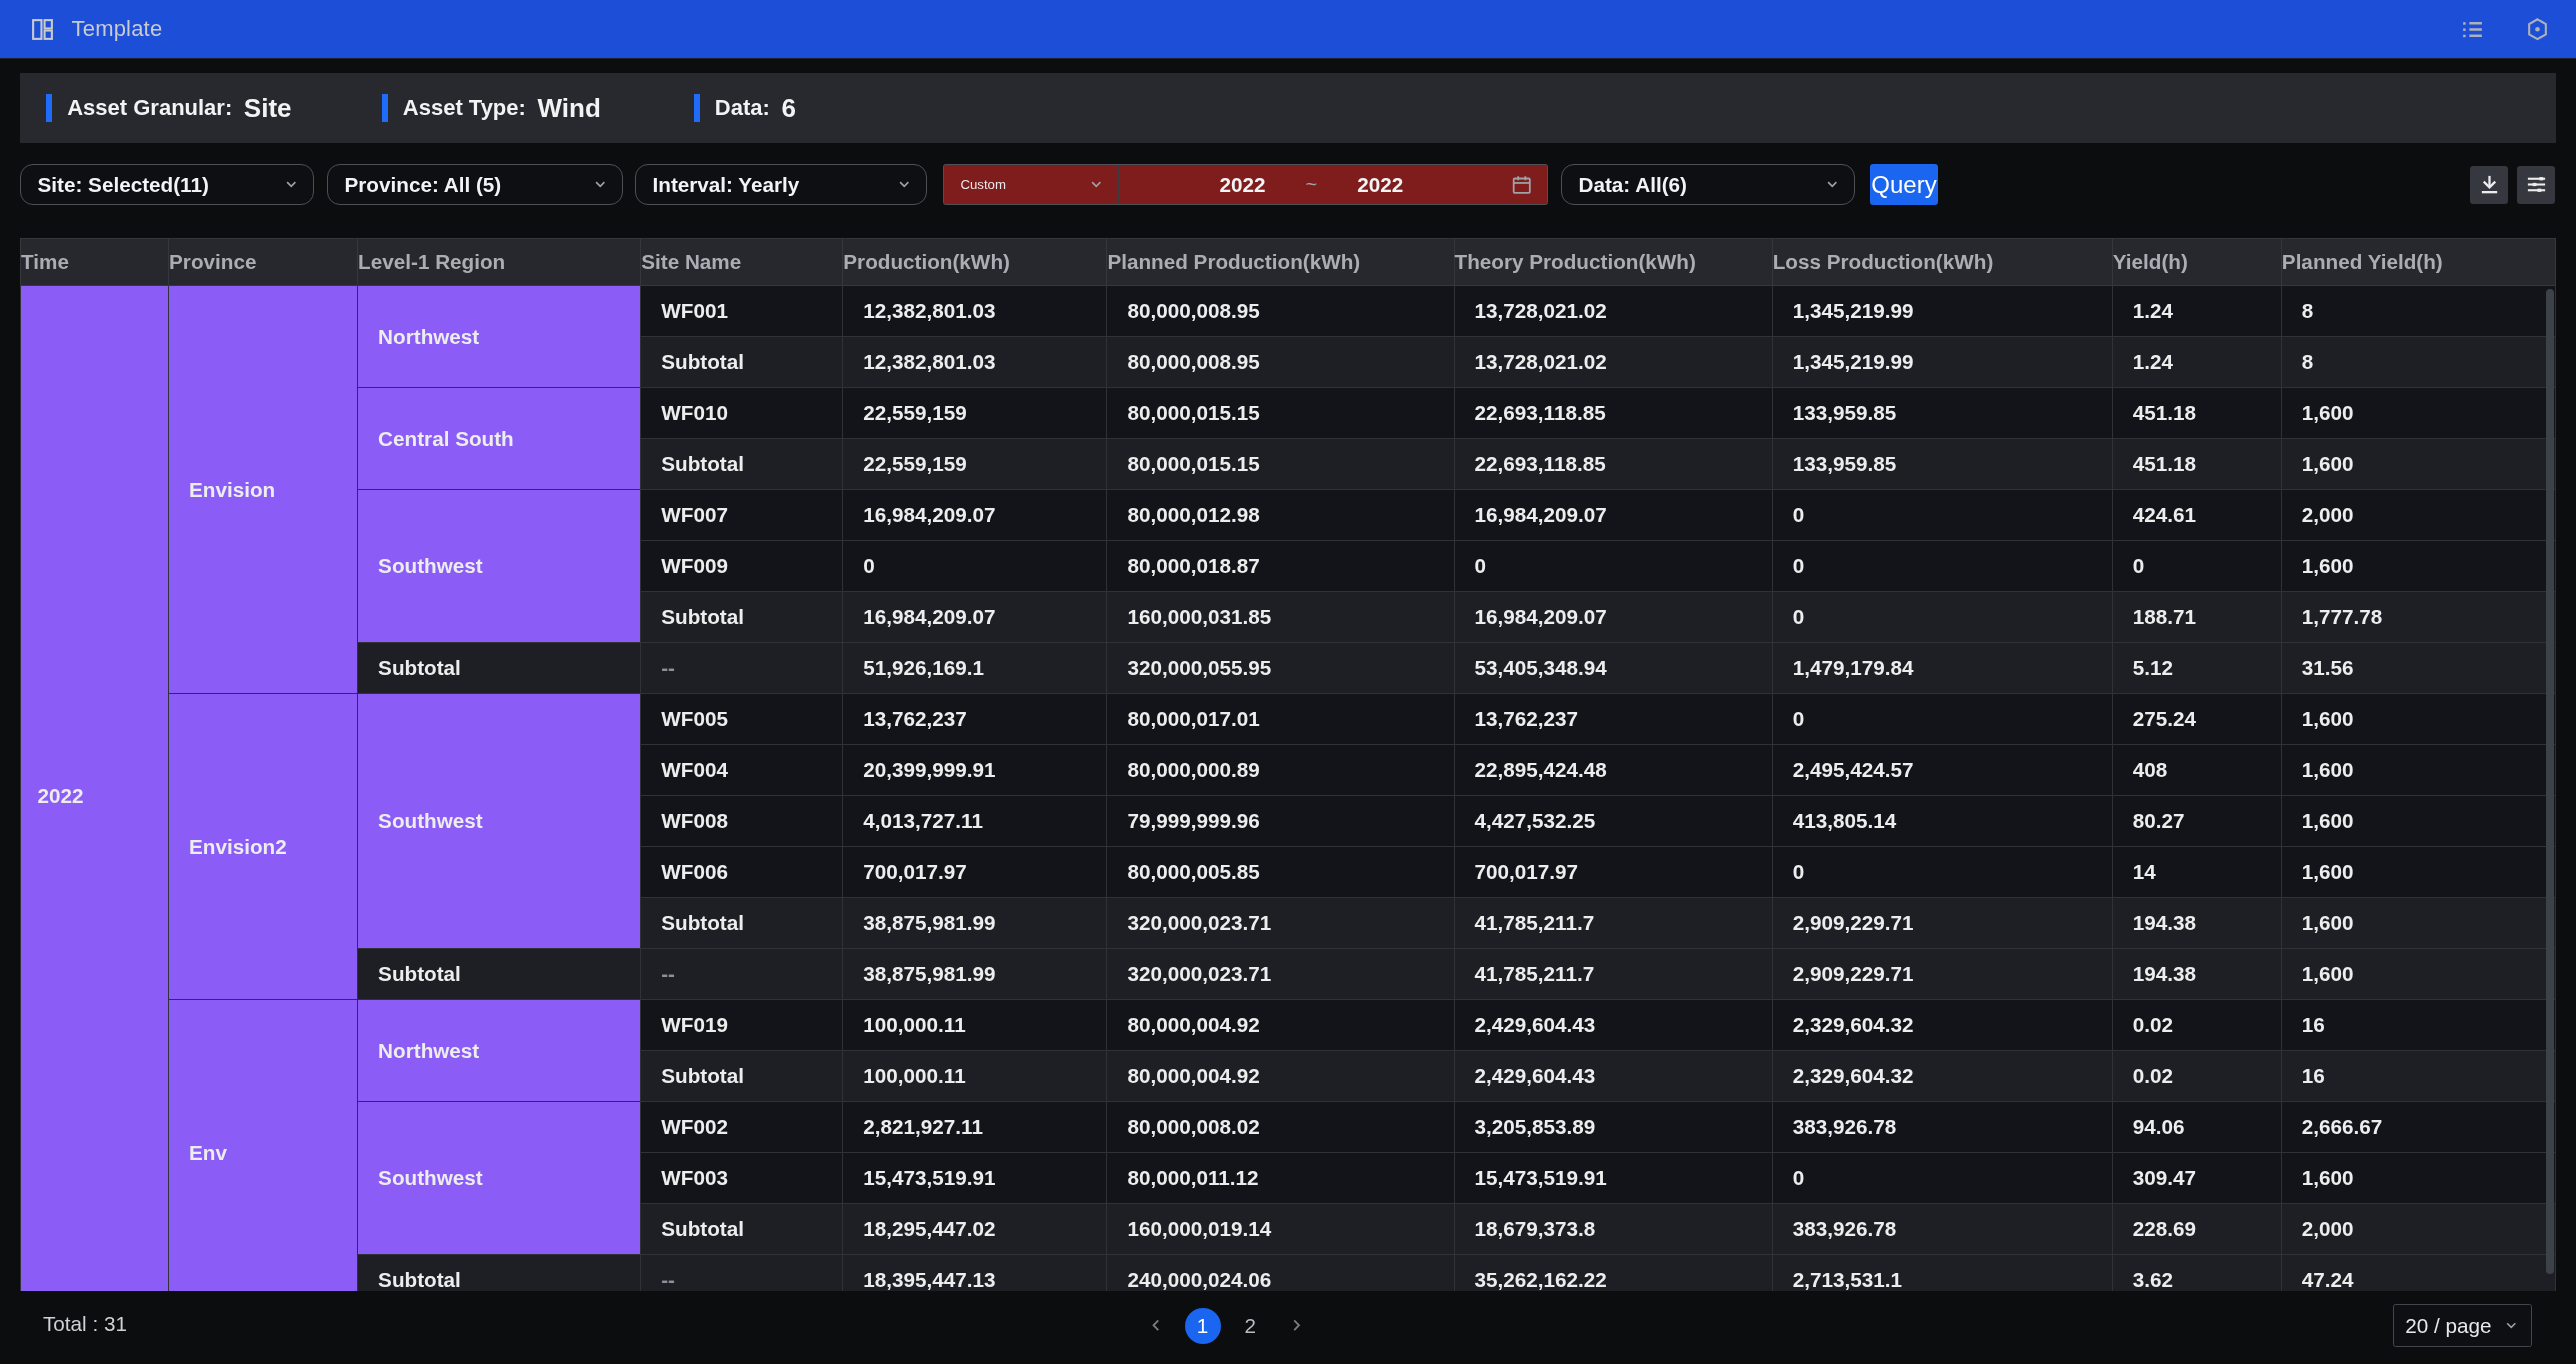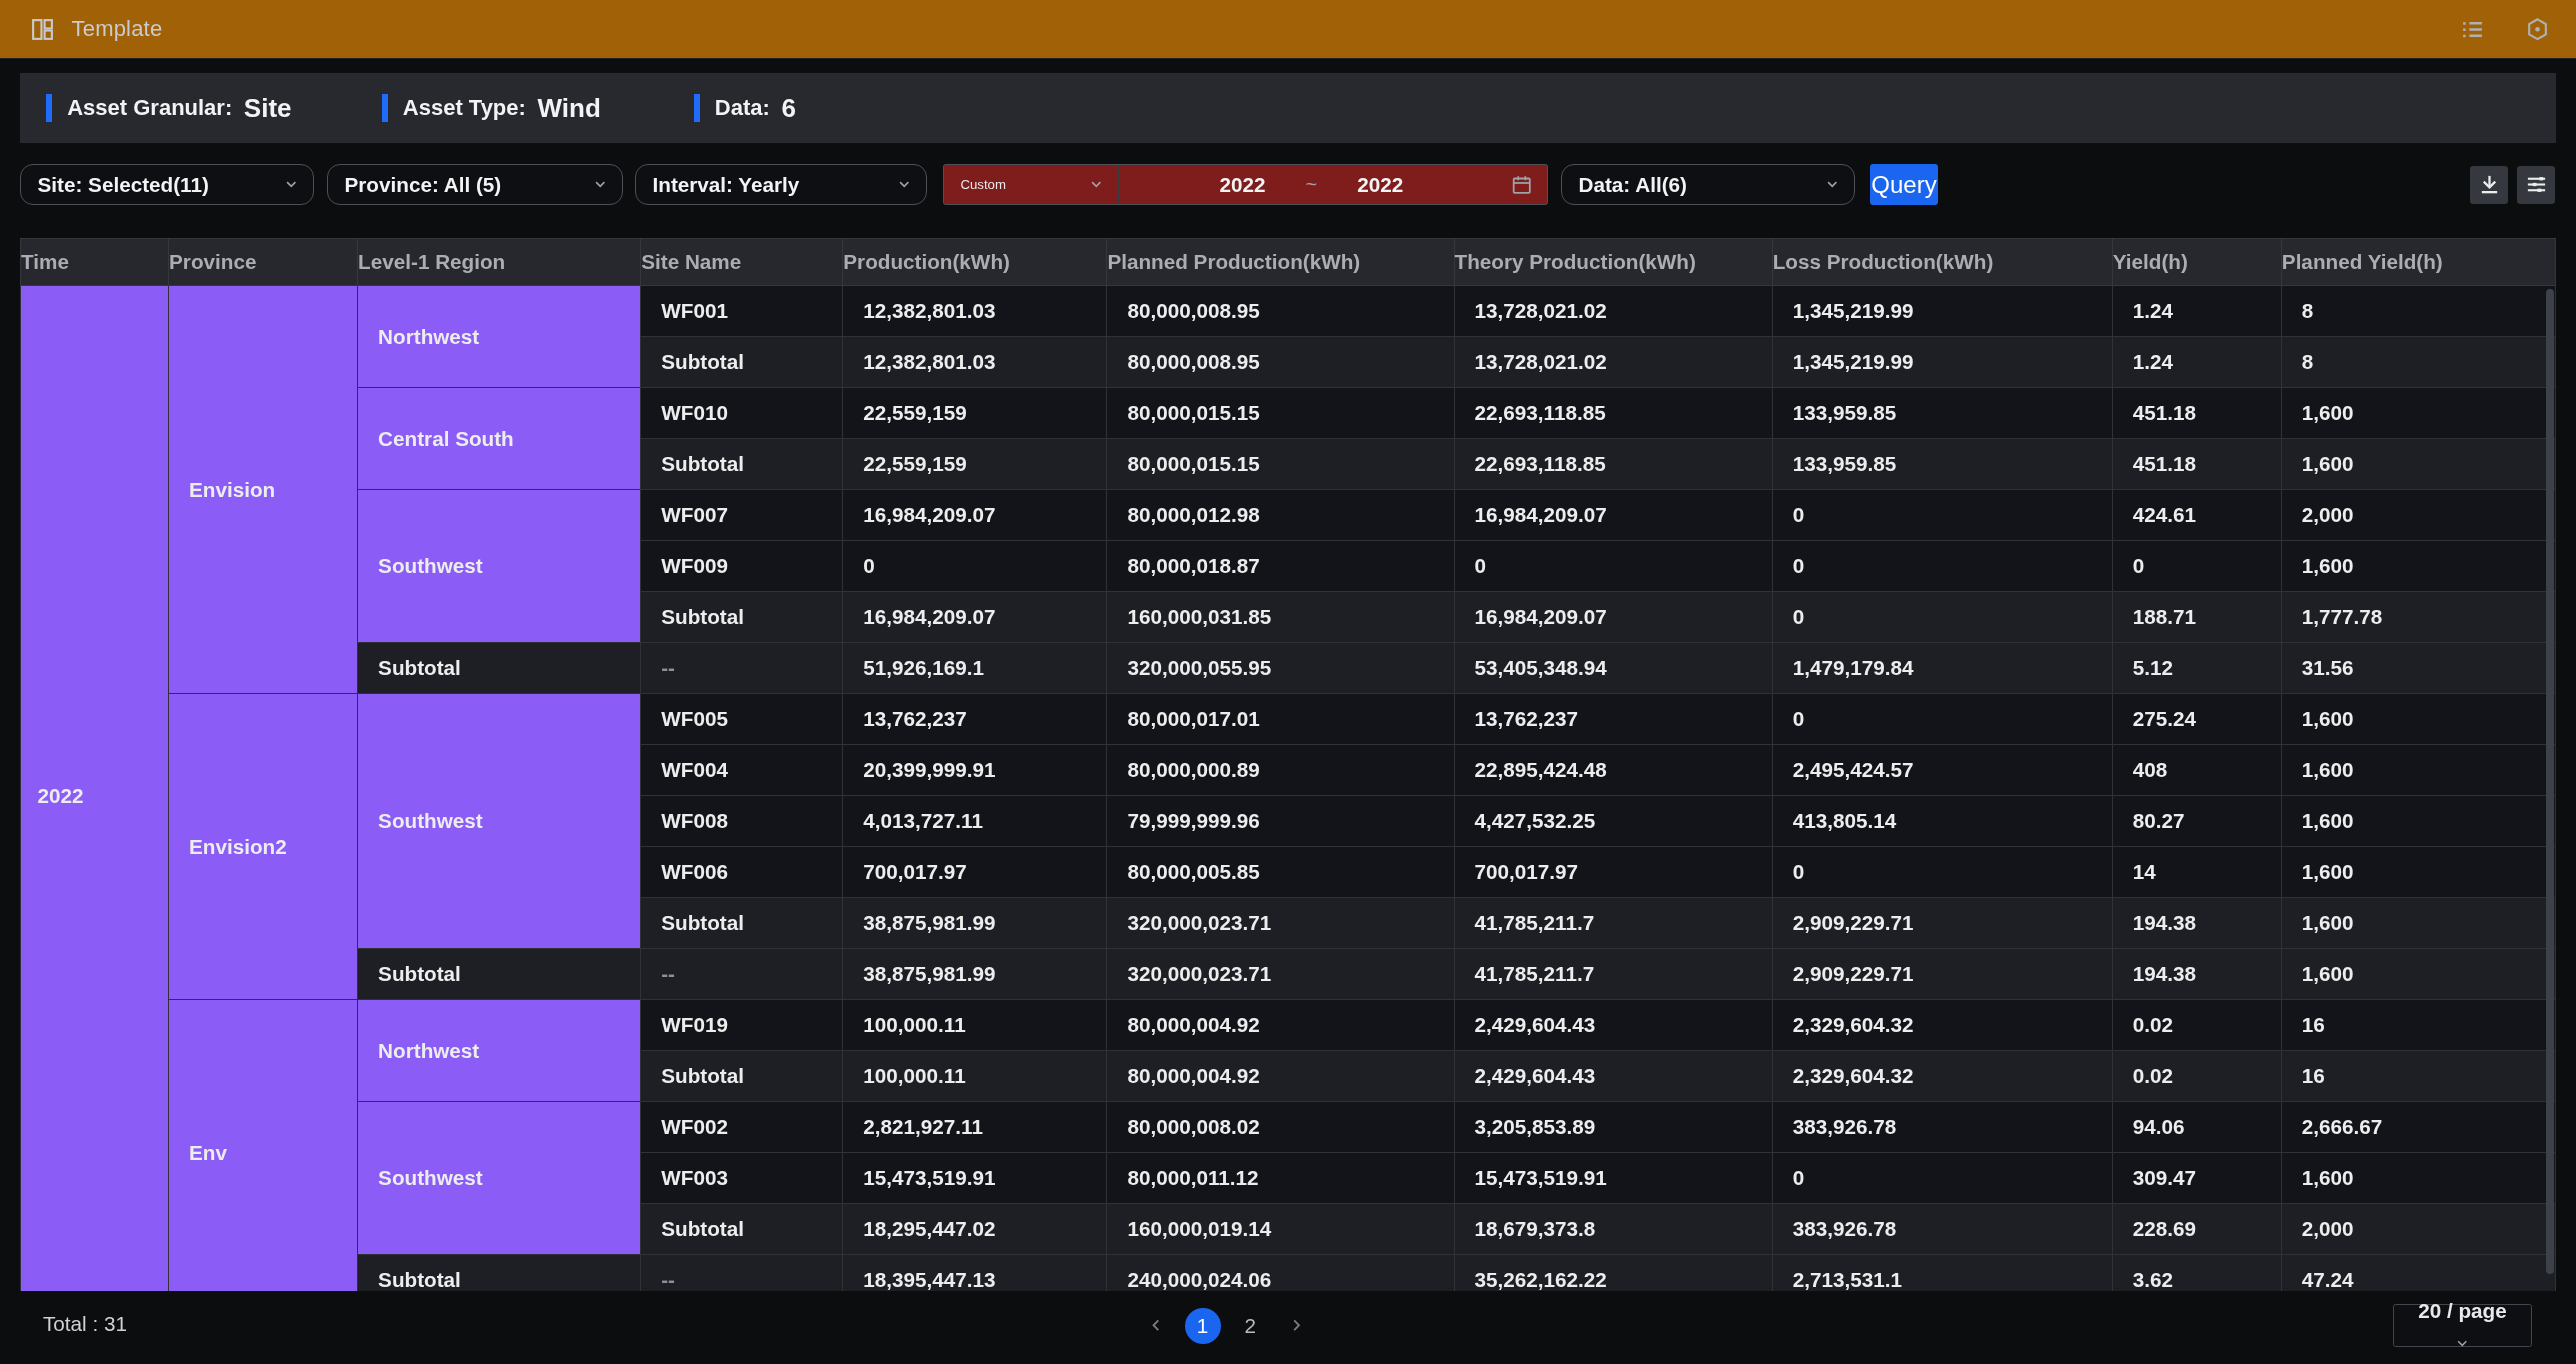--- a/index.html
+++ b/index.html
@@ -1,21 +1,21 @@
 <!DOCTYPE html>
 <html style="font-size:13.2px"><head>
 <meta charset="utf-8">
 <style>
   * { box-sizing: border-box; margin: 0; padding: 0; }
   html,body { width:2576px; height:1364px; background:#0c0d0f; overflow:hidden;
               font-family:"Liberation Sans", sans-serif; color:#e9eaec; }
 
   
   .topnav { position:absolute; left:0; top:0; width:2576px; height:59px;
-            background:#a16207; border-bottom:0.8px solid #1f2126;
+            background:#1d4ed8; border-bottom:0.8px solid #1f2126;
             display:flex; align-items:center; }
   .brand { display:flex; align-items:center; gap:16.5px; margin-left:30px; color:#c9cbce; }
   .brand-title { font-size:22px; font-weight:400; letter-spacing:0.2px; }
   .nav-icons { position:absolute; right:26.4px; top:0; height:59px; display:flex; align-items:center; gap:40px; color:#aeb1b6; }
   .icon-btn-plain { width:25px; height:25px; display:flex; align-items:center; justify-content:center; cursor:pointer; }
 
   
   .summary { position:absolute; left:20px; top:73px; width:2536px; height:70px;
              background:#27292f; display:flex; align-items:center; }
   .summary-item { display:flex; align-items:center; position:absolute; height:28px; }
@@ -65,21 +65,21 @@
   .pagination { position:absolute; left:1140px; top:1304px; height:43px;
                 display:flex; align-items:center; gap:11.6px; }
   .page-arrow { width:33px; height:36px; display:flex; align-items:center; justify-content:center;
                 color:#7a7d82; cursor:pointer; }
   .page-num { min-width:36px; height:36px; border-radius:50%; display:flex; align-items:center;
               justify-content:center; font-size:20.7px; color:#b9bbbe; cursor:pointer; }
   .page-num.active { background:#1a66f0; color:#ffffff; }
   .page-size { position:absolute; left:2393px; top:1304px; width:139px; height:43px;
                border:0.8px solid #43464c; border-radius:2.5px; background:#0e0f12;
                display:flex; align-items:center; justify-content:center; gap:11.6px;
-               font-size:20.7px; font-weight:700; color:#e8e9eb; cursor:pointer;flex-direction:column; }
+               font-size:20.7px; font-weight:400; color:#e8e9eb; cursor:pointer; }
 </style>
 </head>
 <body>
 
 <div class="topnav">
   <div class="brand">
     <span style="display:flex">
       <svg width="25" height="25" viewBox="0 0 24 24" fill="none" stroke="#c9cbce" stroke-width="2">
         <rect x="3" y="3" width="8" height="18"></rect>
           <rect x="14" y="3" width="7" height="8"></rect>

